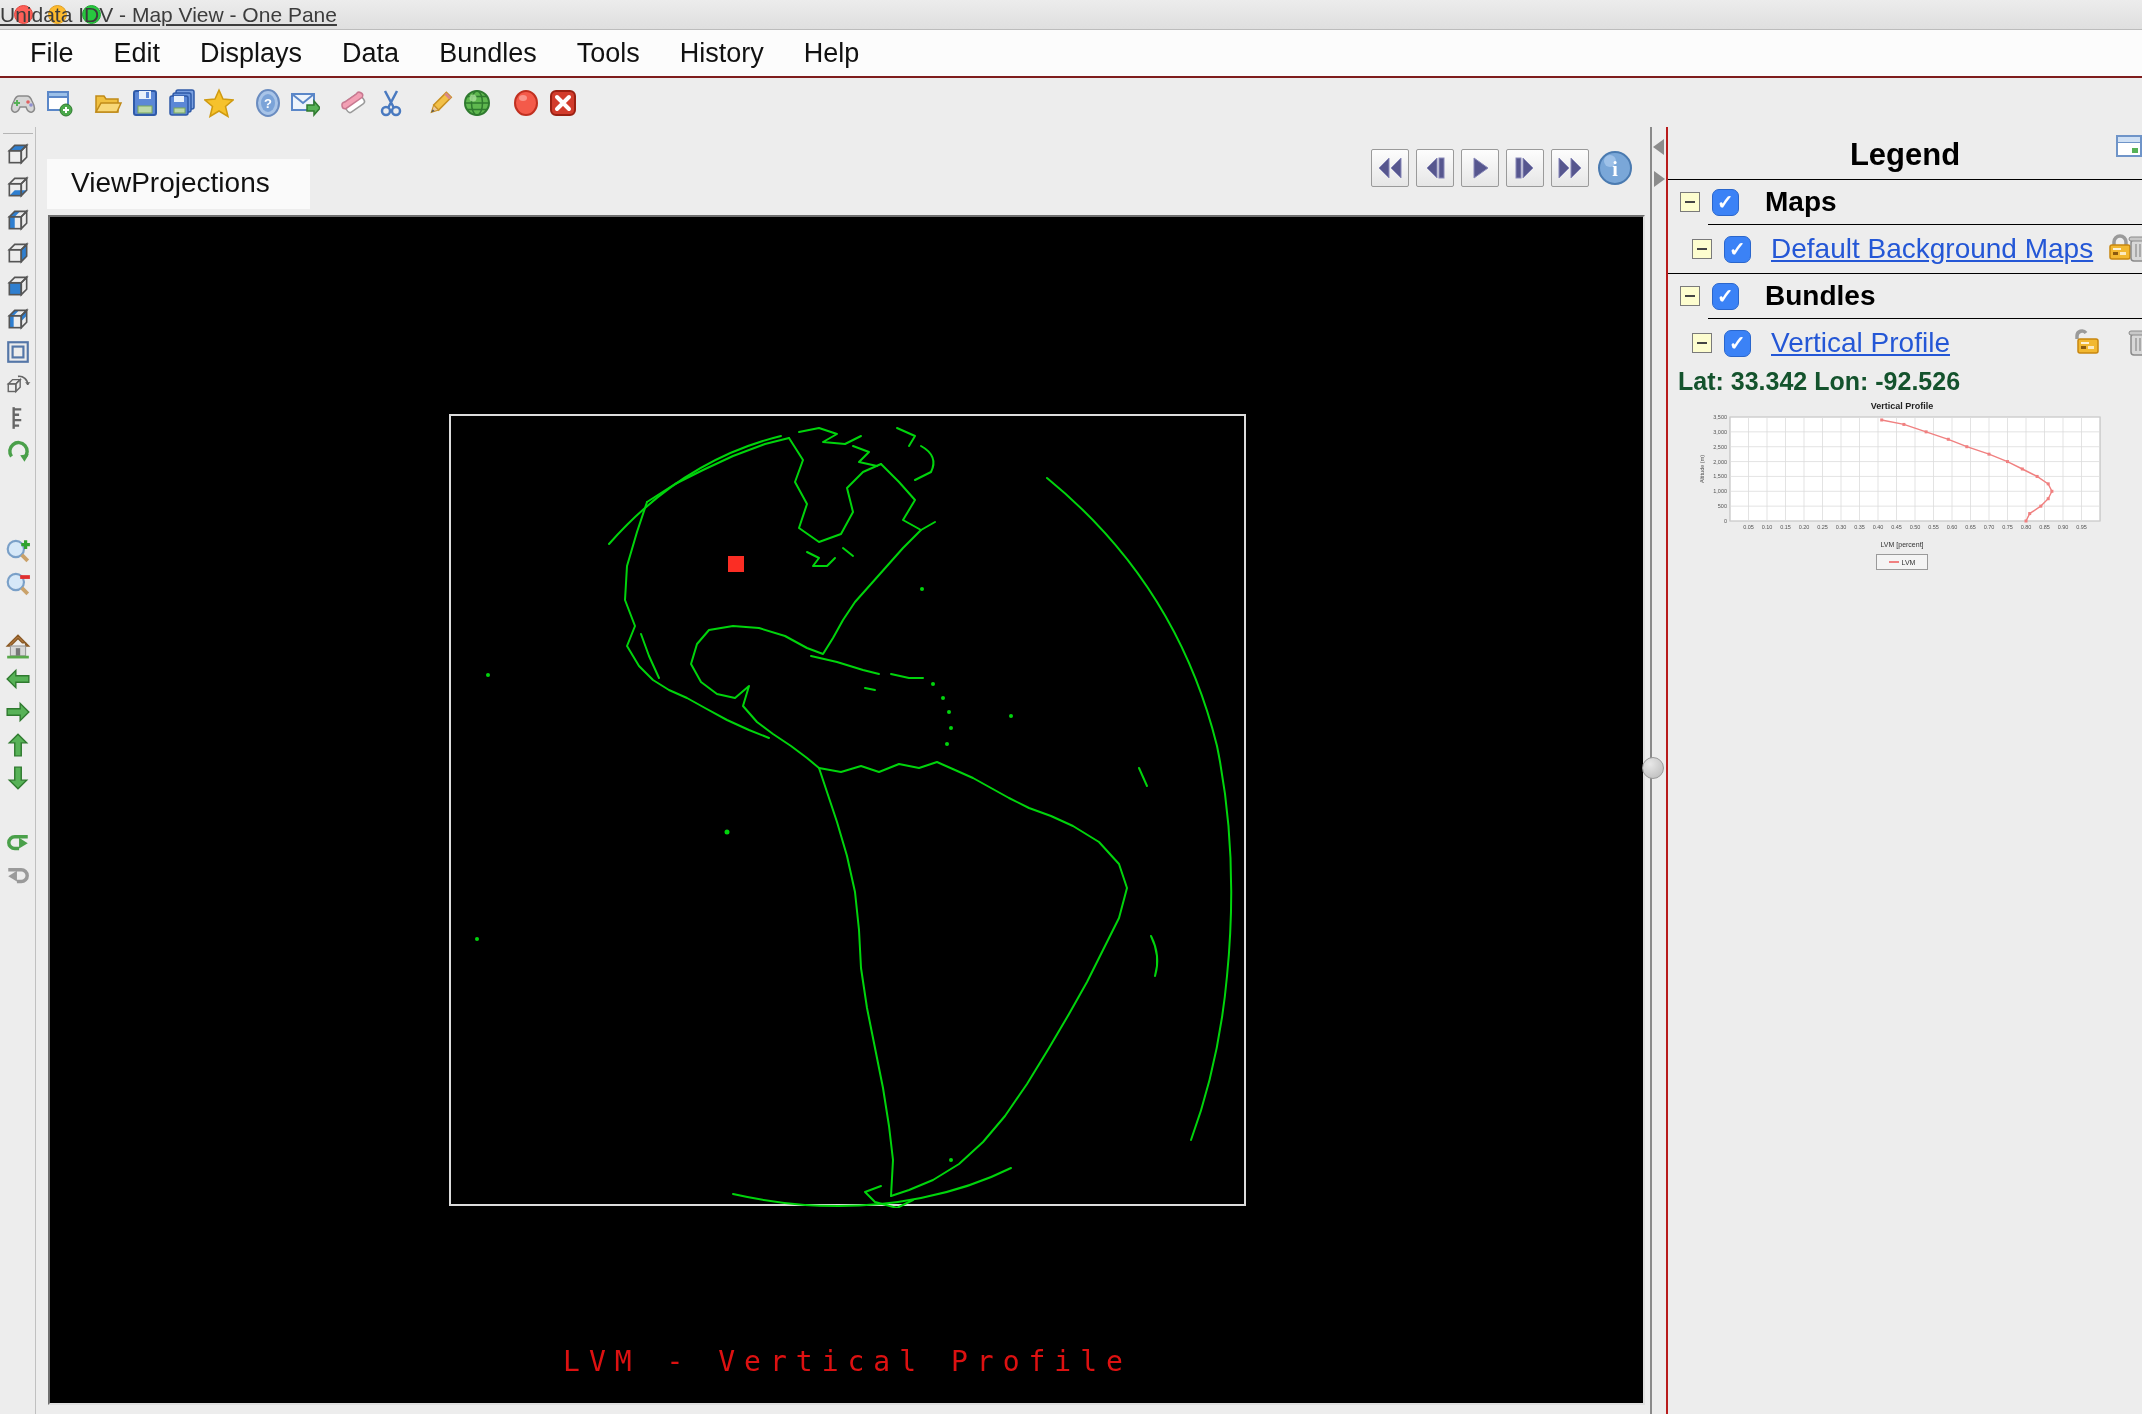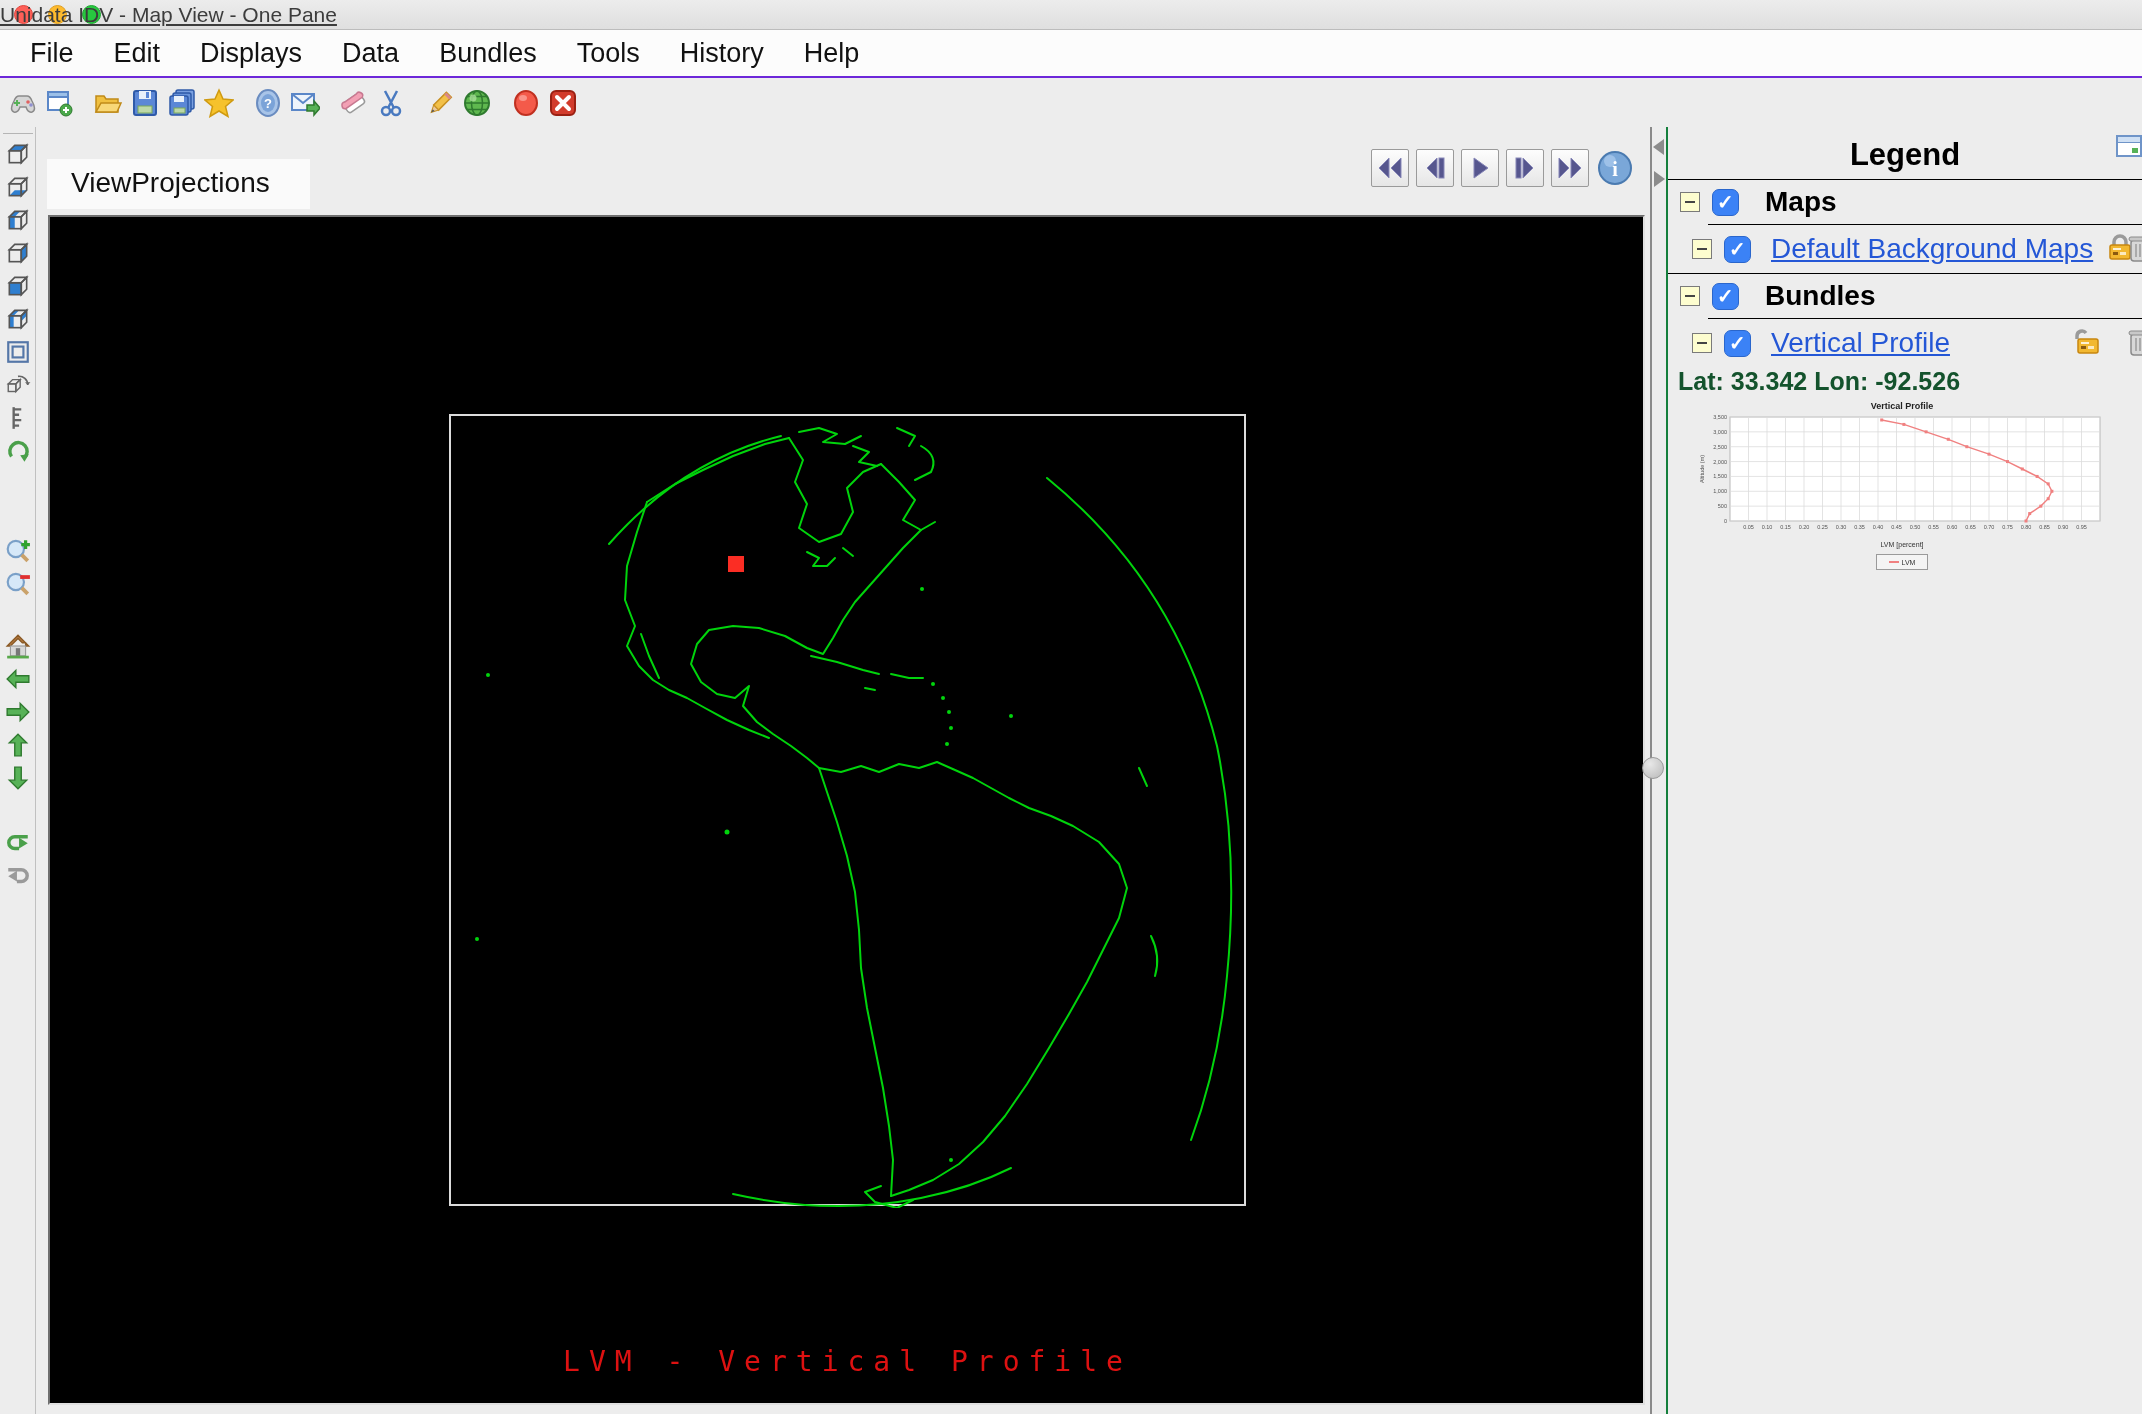--- a/index.html
+++ b/index.html
@@ -11,21 +11,21 @@
   .titlebar { height:30px; flex:0 0 30px; background:linear-gradient(#ececec,#dfdfdf);
               border-bottom:1px solid #bcbcbc; position:relative; display:flex; align-items:center; }
   .traffic { display:flex; gap:15px; margin-left:14px; }
   .tl { width:19px; height:19px; border-radius:50%; }
   .tl.red { background:#fe5f57; border:1px solid #e0443c; }
   .tl.yellow { background:#febb2e; border:1px solid #dfa023; }
   .tl.green { background:#27c83f; border:1px solid #1fa832; }
   .win-title { position:absolute; left:0; right:0; text-align:left; font-size:21px; color:#3c3c3c; font-weight:500;text-decoration:underline; }
 
   
-  .menubar { height:48px; flex:0 0 48px; background:#fcfcfc; border-bottom:2px solid #6d28d9;
+  .menubar { height:48px; flex:0 0 48px; background:#fcfcfc; border-bottom:2px solid #7f1d1d;
              display:flex; align-items:center; padding-left:10px; }
   .menu-item { font-size:27px; color:#111; padding:0 20px; font-weight:500; }
 
   
   .toolbar { height:49px; flex:0 0 49px; background:#ededed; display:flex; align-items:center; padding-left:6px; }
   .tb-icon { width:32px; height:32px; margin-right:5px; display:flex; align-items:center; justify-content:center; }
   .tb-gap { width:12px; }
 
   
   .content { flex:1; display:flex; position:relative; }
@@ -61,21 +61,21 @@
   
   .divider { width:16px; flex:0 0 16px; background:#ededed; border-left:2px solid #8a8a8a; position:relative; }
   .div-arrow-left { position:absolute; top:12px; left:1px; width:0; height:0;
        border-top:8px solid transparent; border-bottom:8px solid transparent; border-right:11px solid #8c8c8c; }
   .div-arrow-right { position:absolute; top:44px; left:2px; width:0; height:0;
        border-top:8px solid transparent; border-bottom:8px solid transparent; border-left:11px solid #8c8c8c; }
   .div-handle { position:absolute; top:630px; left:-10px; width:22px; height:22px; border-radius:50%;
        background:radial-gradient(circle at 35% 30%, #e8e8e8, #b8b8b8); border:1px solid #9a9a9a; }
 
   
-  .legend-panel { width:476px; flex:0 0 476px; background:#ededed; border-left:2px solid #15803d;
+  .legend-panel { width:476px; flex:0 0 476px; background:#ededed; border-left:2px solid #b91c1c;
                   position:relative; overflow:hidden; }
   .legend-header { position:relative; height:52px; padding-top:10px; }
   .legend-title { text-align:center; font-size:31px; font-weight:bold; color:#000; }
   .legend-float-icon { position:absolute; right:0px; top:8px; width:26px; height:22px; border:2px solid #6f94c8; background:#fff; }
   .legend-float-icon .bar { height:6px; background:#cfe0f4; border-bottom:1px solid #6f94c8; }
   .legend-float-icon .dot { position:absolute; right:2px; bottom:2px; width:6px; height:5px; background:#57b257; }
   .hr-full { height:1px; background:#000; }
   .hr-indent { height:1px; background:#000; margin-left:40px; }
 
   .group-row { display:flex; align-items:center; height:44px; padding-left:12px; gap:12px; }

